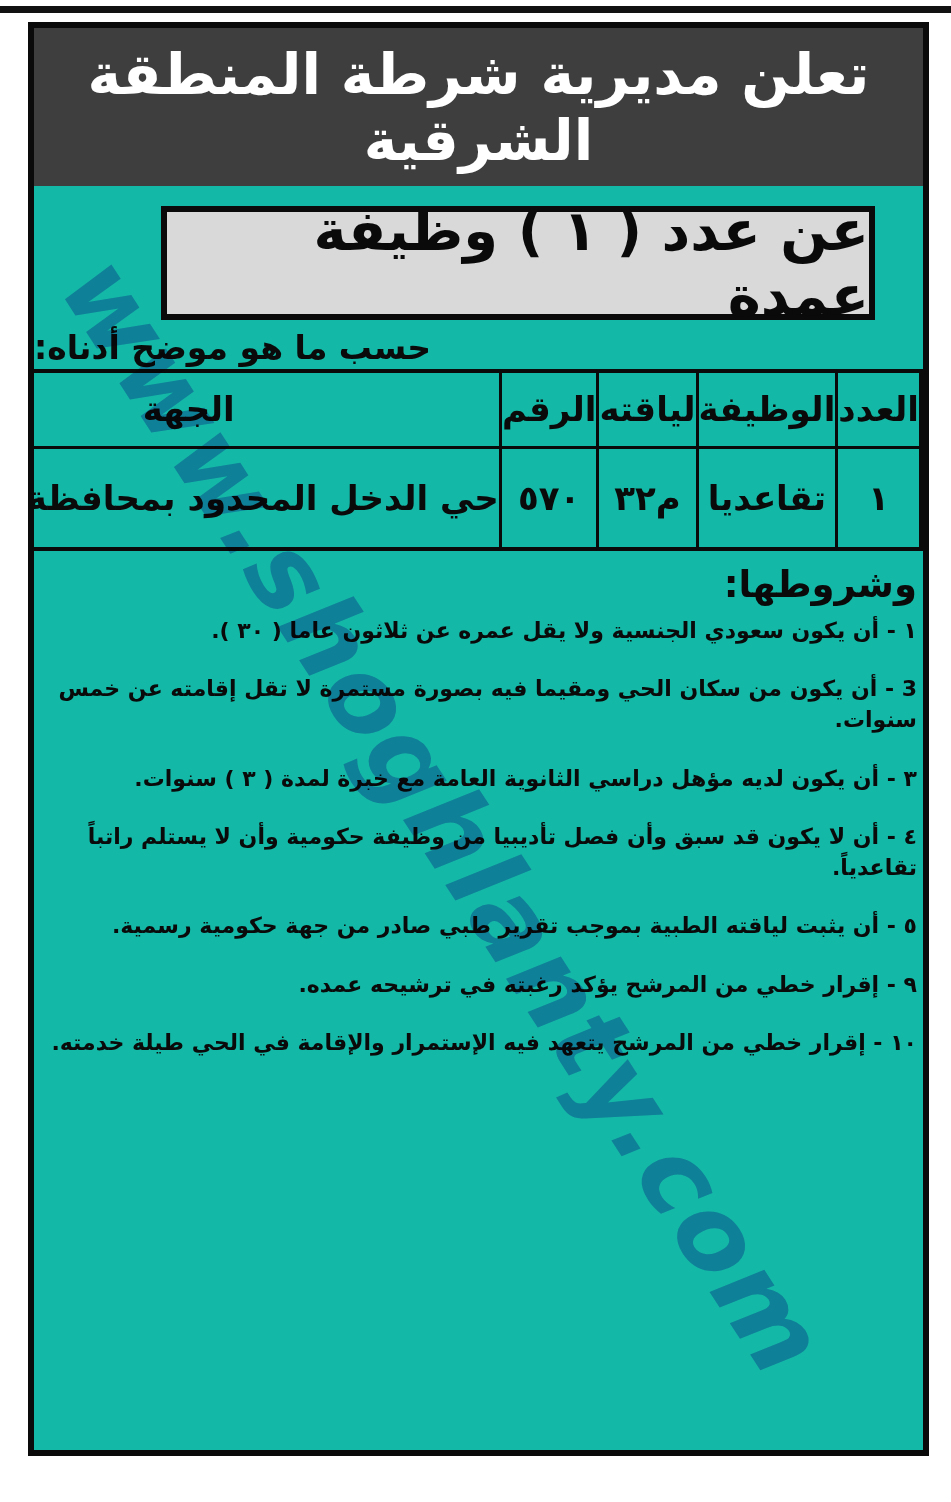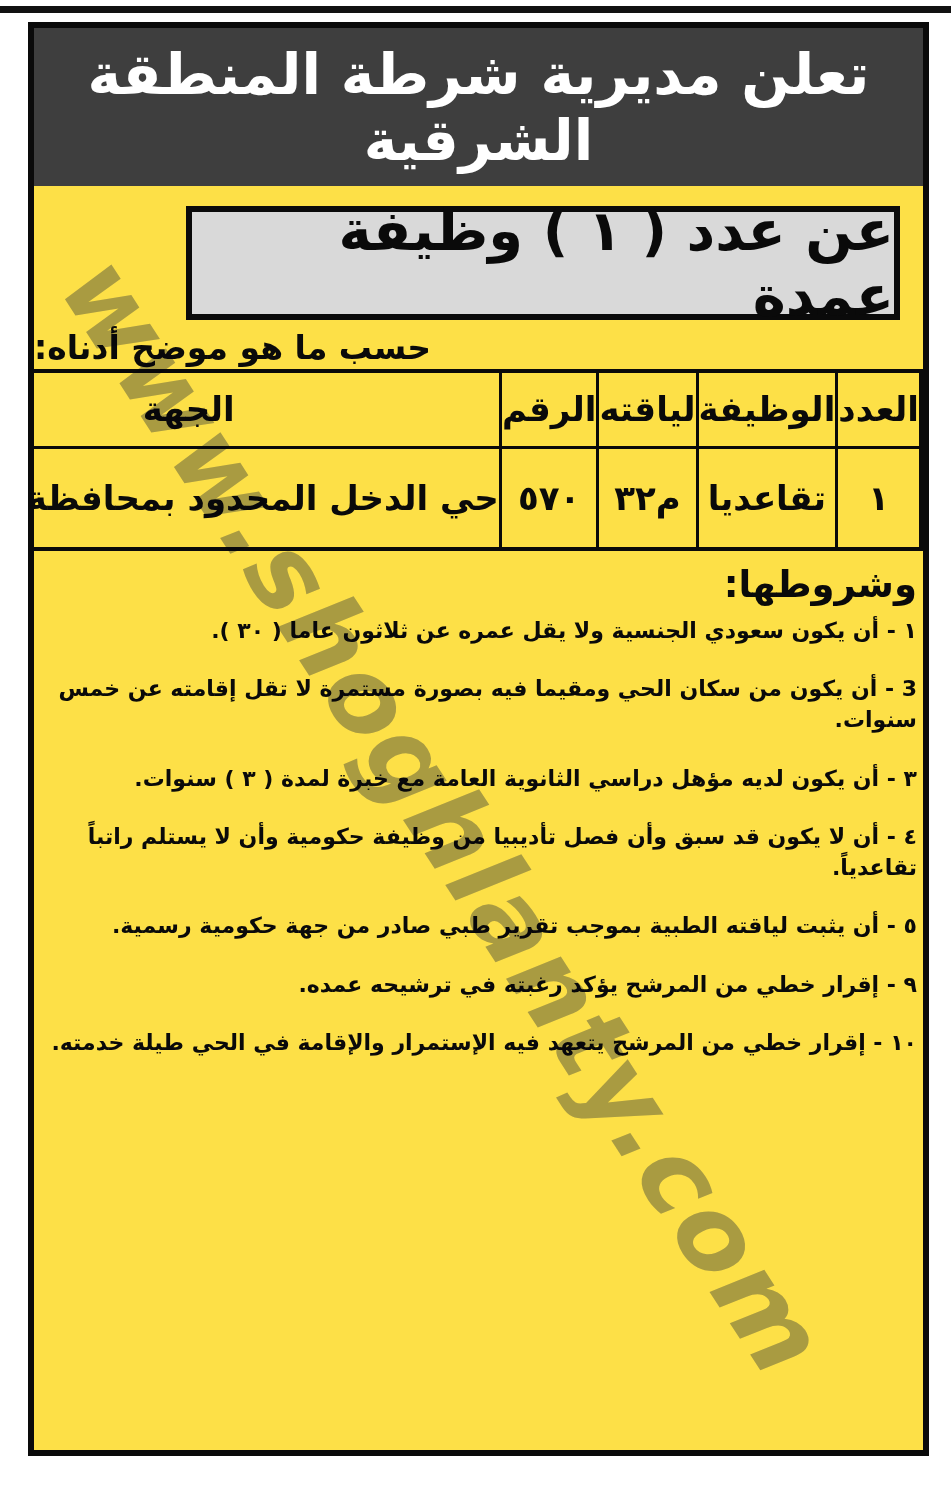--- a/index.html
+++ b/index.html
@@ -14,37 +14,37 @@
     position: absolute;
     left: 0; top: 6px;
     width: 951px; height: 7px;
     background: #111111;
   }
   .ad-frame {
     position: absolute;
     left: 28px; top: 22px;
     width: 901px; height: 1434px;
     border: 6px solid #0a0a0a;
-    background: #fde047;
+    background: #14b8a6;
     direction: rtl;
     overflow: hidden;
   }
   .ad-header {
     width: 100%; height: 158px;
     background: #3e3e3e;
     display: flex; align-items: center; justify-content: center;
     color: #ffffff;
     font-size: 57px;
     font-weight: bold;
     letter-spacing: 1px;
     text-align: center;
   }
   .sub-banner {
     width: 714px; height: 114px;
-    margin: 20px 23px 0 auto;
+    margin: 20px 48px 0 auto;
     border: 6px solid #0a0a0a;
     background: #d9d9d9;
     display: flex; align-items: center; 
     font-size: 56px;
     font-weight: bold;
     color: #0a0a0a;
   }
   .intro-line {
     text-align: left;
     font-size: 33px;

